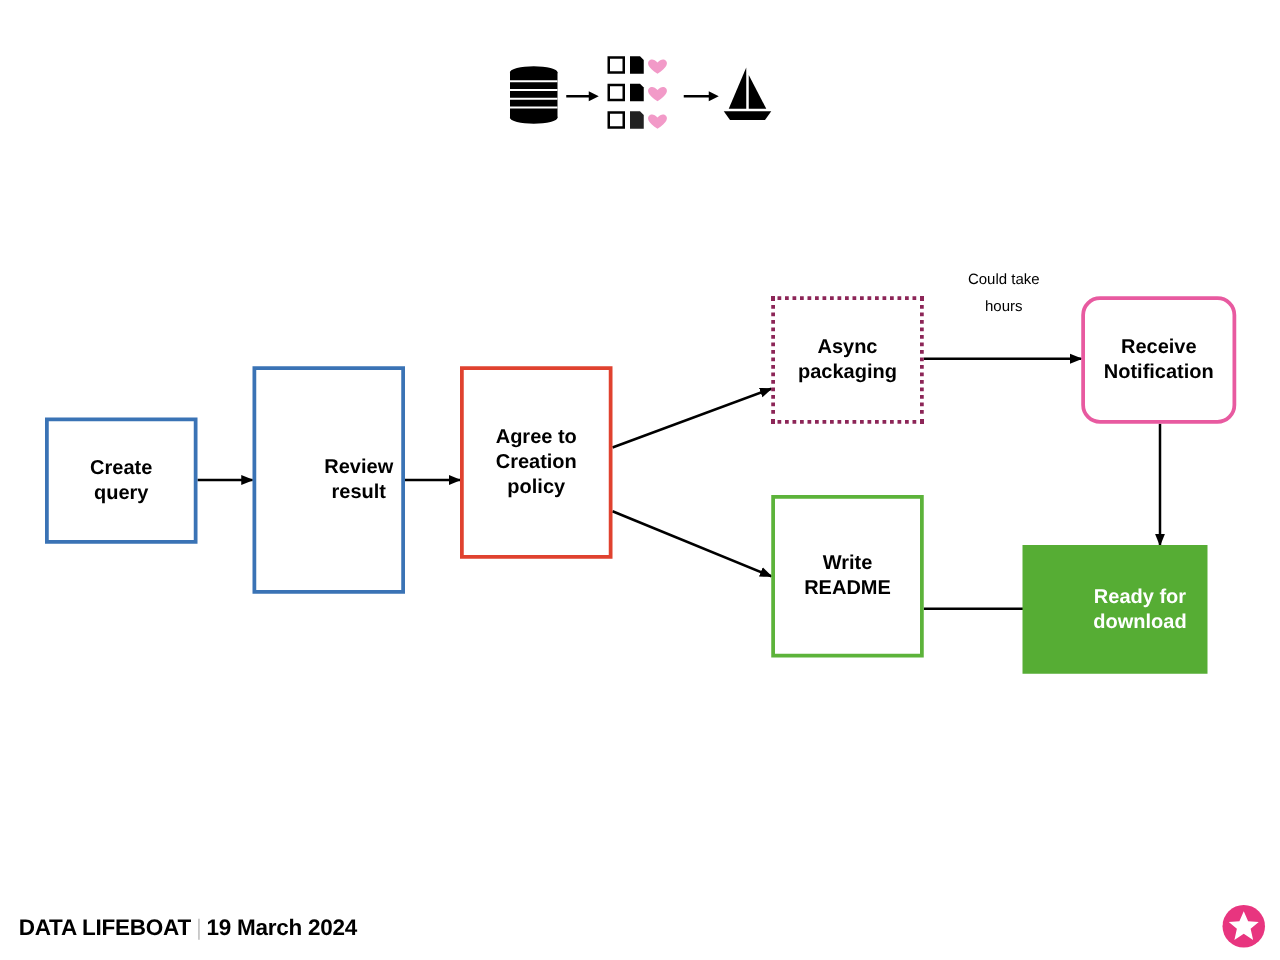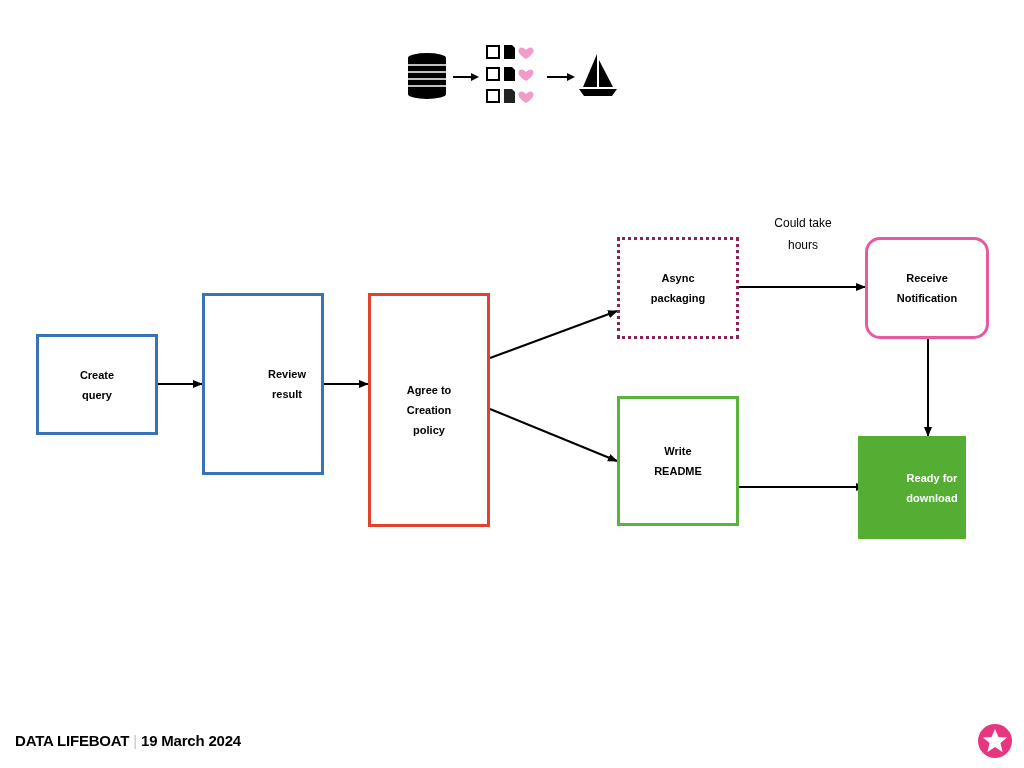--- a/index.html
+++ b/index.html
@@ -1,29 +1,29 @@
 <!DOCTYPE html>
 <html><head>
 <meta charset="utf-8">
 <style>
   html, body { margin: 0; padding: 0; }
   body { width: 1024px; height: 768px; background: #ffffff; position: relative; overflow: hidden;
          font-family: "Liberation Sans", sans-serif; color: #000; }
   .box { position: absolute; box-sizing: border-box; display: flex; align-items: center; justify-content: center;
-         text-align: center; font-size: 11px; font-weight: bold; line-height: 20px; white-space: pre-line; }
+         text-align: center; font-size: 16px; font-weight: bold; line-height: 20px; white-space: pre-line; }
   .blue { border: 3px solid #3a73b5; }
   .red { border: 3px solid #e0422f; }
   .dotted { border: 3px dotted #8c2557; }
   .pink { border: 3px solid #e85aa0; }
   .green { border: 3px solid #5cb33a; }
   .filled { background: #56ad34; color: #ffffff; }
   #arrows { position: absolute; left: 0; top: 0; }
   .note { position: absolute; left: 748px; top: 212px; width: 110px; text-align: center;
           font-size: 12px; line-height: 22px; white-space: pre-line; }
-  .footer { position: absolute; left: 15px; top: 732px; font-size: 15px; font-weight: bold; letter-spacing: -0.2px; }
+  .footer { position: absolute; left: 15px; top: 732px; font-size: 18px; font-weight: bold; letter-spacing: -0.2px; }
   .footer .sep { color: #c8c8c8; font-weight: normal; margin: 0 4px; }
   .hero { position: absolute; left: 405px; top: 40px; width: 220px; height: 70px; }
   .logo { position: absolute; left: 975px; top: 722px; width: 40px; height: 38px; }
 </style>
 </head>
 <body>
 
 <svg class="hero" viewBox="0 0 220 70" width="220" height="70">
   <g>
     <rect x="3" y="16" width="38" height="40" rx="3" fill="#000"></rect>
@@ -81,38 +81,38 @@
   <line x1="739" y1="487" x2="865" y2="487" stroke="#000" stroke-width="2" marker-end="url(#ah)"></line>
 </svg>
 
 <div class="box blue" style="left:36px;top:334px;width:122px;height:101px;">
   <span>Create
 query</span>
 </div>
 <div class="box blue" style="left:202px;top:293px;width:122px;height:182px;padding-left:48px;">
   <span>Review result</span>
 </div>
-<div class="box red" style="left:368px;top:293px;width:122px;height:234px;">
+<div class="box red" style="left:368px;top:293px;width:122px;height:154px;">
   <span>Agree to
 Creation
 policy</span>
 </div>
 <div class="box dotted" style="left:617px;top:237px;width:122px;height:102px;">
   <span>Async
 packaging</span>
 </div>
 <div class="box pink" style="left:865px;top:237px;width:124px;height:102px;border-radius:15px;">
   <span>Receive
 Notification</span>
 </div>
 <div class="box green" style="left:617px;top:396px;width:122px;height:130px;">
   <span>Write
 README</span>
 </div>
-<div class="box filled" style="left:858px;top:436px;width:108px;height:103px;padding-left:40px;">
+<div class="box filled" style="left:818px;top:436px;width:148px;height:103px;padding-left:40px;">
   <span>Ready for
 download</span>
 </div>
 
 <div class="note">Could take
 hours</div>
 
 <div class="footer">
   <span>DATA LIFEBOAT</span><span class="sep">|</span><span>19 March 2024</span>
 </div>

